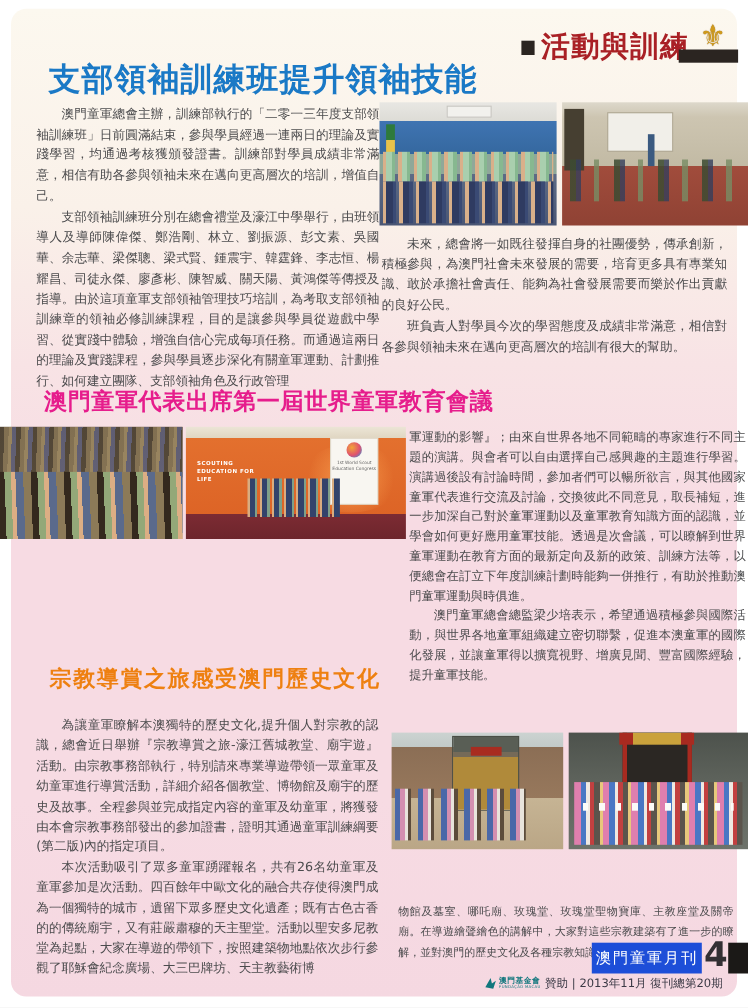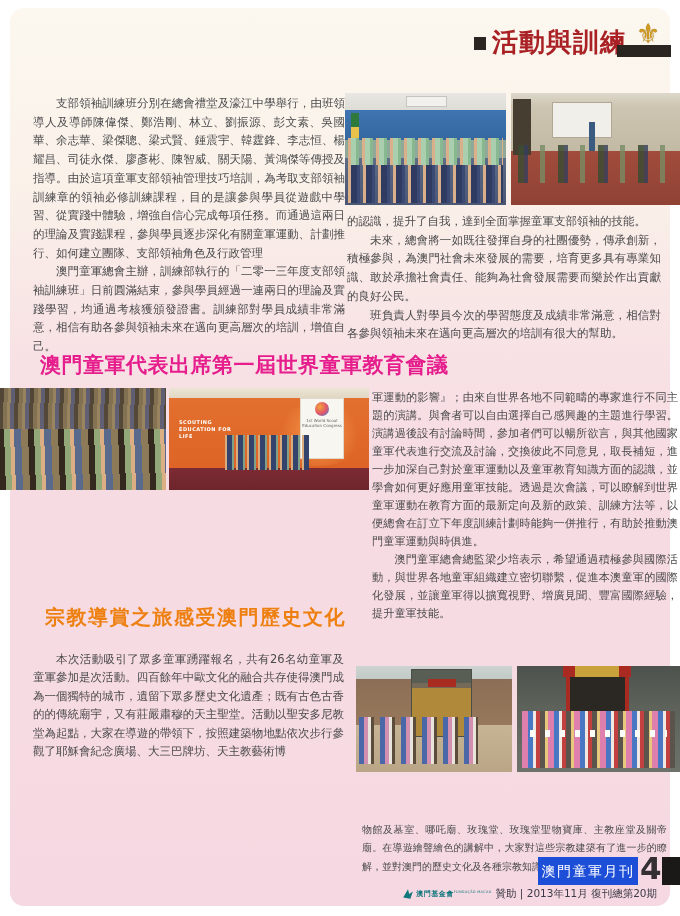--- a/index.html
+++ b/index.html
@@ -92,55 +92,55 @@
        background:repeating-linear-gradient(90deg,#fbfbf8 0 5px,rgba(0,0,0,0) 5px 15px);}
 
   
   .f-box{position:absolute;left:538px;top:857px;width:100px;height:28px;background:#1d4ed8;color:#fff;
          font-size:14px;line-height:28px;text-align:center;letter-spacing:1.5px;}
   .f-num{position:absolute;left:640px;top:850px;font-size:31px;font-weight:bold;color:#332f33;}
   .f-endbar{position:absolute;left:662px;top:857px;width:18px;height:28px;background:#1b1917;}
   .f-line2{position:absolute;right:23px;top:884px;height:20px;display:flex;align-items:center;gap:4px;
            font-size:10.5px;color:#3c3a46;justify-content:flex-end;}
   .f-logo{display:flex;align-items:center;gap:2px;}
-  .f-logo-txt{display:flex;flex-direction:row;line-height:1;}
+  .f-logo-txt{display:flex;flex-direction:column;line-height:1;}
   .f-logo-cn{font-size:7px;font-weight:bold;color:#11777d;letter-spacing:.5px;}
   .f-logo-pt{font-size:3.5px;color:#11777d;letter-spacing:.3px;}
 </style>
 </head>
 <body>
 
 <div class="page">
   <div class="paper"></div>
 
   <div class="hdr-square"></div>
   <div class="hdr-label">活動與訓練</div>
   <div class="hdr-bar"></div>
   <div class="hdr-emblem">⚜</div>
 
+  <div class="t1">支部領袖訓練班提升領袖技能</div>
 
   <div class="ph ph1">
     <div class="vent"></div>
     <div class="flag"></div>
     <div class="standing"></div>
     <div class="seated"></div>
   </div>
   <div class="ph ph2">
     <div class="cabinet"></div>
     <div class="screen"></div>
     <div class="presenter"></div>
     <div class="tables"></div>
   </div>
 
   <div class="col a1l">
+    <p class="ind">澳門童軍總會主辦，訓練部執行的「二零一三年度支部領袖訓練班」日前圓滿結束，參與學員經過一連兩日的理論及實踐學習，均通過考核獲頒發證書。訓練部對學員成績非常滿意，相信有助各參與領袖未來在邁向更高層次的培訓，增值自己。</p>
     <p class="ind">支部領袖訓練班分別在總會禮堂及濠江中學舉行，由班領導人及導師陳偉傑、鄭浩剛、林立、劉振源、彭文素、吳國華、余志華、梁傑聰、梁式賢、鍾震宇、韓霆鋒、李志恒、楊耀昌、司徒永傑、廖彥彬、陳智威、關天陽、黃鴻傑等傳授及指導。由於這項童軍支部領袖管理技巧培訓，為考取支部領袖訓練章的領袖必修訓練課程，目的是讓參與學員從遊戲中學習、從實踐中體驗，增強自信心完成每項任務。而通過這兩日的理論及實踐課程，參與學員逐步深化有關童軍運動、計劃推行、如何建立團隊、支部領袖角色及行政管理</p>
-    <p class="ind">澳門童軍總會主辦，訓練部執行的「二零一三年度支部領袖訓練班」日前圓滿結束，參與學員經過一連兩日的理論及實踐學習，均通過考核獲頒發證書。訓練部對學員成績非常滿意，相信有助各參與領袖未來在邁向更高層次的培訓，增值自己。</p>
   </div>
   <div class="col a1r">
-    <p>的認識，提升了自我，達到全面掌握童軍支部領袖的技能。</p>
     <p class="ind">未來，總會將一如既往發揮自身的社團優勢，傳承創新，積極參與，為澳門社會未來發展的需要，培育更多具有專業知識、敢於承擔社會責任、能夠為社會發展需要而樂於作出貢獻的良好公民。</p>
     <p class="ind">班負責人對學員今次的學習態度及成績非常滿意，相信對各參與領袖未來在邁向更高層次的培訓有很大的幫助。</p>
   </div>
 
   <div class="t2">澳門童軍代表出席第一屆世界童軍教育會議</div>
 
   <div class="ph ph3">
     <div class="crowd-far"></div>
     <div class="crowd-near"></div>
   </div>
@@ -167,20 +167,21 @@
     <div class="visitors"></div>
   </div>
   <div class="ph ph6">
     <div class="door"></div>
     <div class="lintel"></div>
     <div class="kids"></div>
     <div class="papers"></div>
   </div>
 
   <div class="col a3l">
+    <p class="ind">為讓童軍瞭解本澳獨特的歷史文化,提升個人對宗教的認識，總會近日舉辦『宗教導賞之旅-濠江舊城教堂、廟宇遊』活動。由宗教事務部執行，特別請來專業導遊帶領一眾童軍及幼童軍進行導賞活動，詳細介紹各個教堂、博物館及廟宇的歷史及故事。全程參與並完成指定內容的童軍及幼童軍，將獲發由本會宗教事務部發出的參加證書，證明其通過童軍訓練綱要(第二版)內的指定項目。</p>
     <p class="ind">本次活動吸引了眾多童軍踴躍報名，共有26名幼童軍及童軍參加是次活動。四百餘年中歐文化的融合共存使得澳門成為一個獨特的城市，遺留下眾多歷史文化遺產；既有古色古香的的傳統廟宇，又有莊嚴肅穆的天主聖堂。活動以聖安多尼教堂為起點，大家在導遊的帶領下，按照建築物地點依次步行參觀了耶穌會紀念廣場、大三巴牌坊、天主教藝術博</p>
   </div>
   <div class="col a3r">
     <p>物館及墓室、哪吒廟、玫瑰堂、玫瑰堂聖物寶庫、主教座堂及關帝廟。在導遊繪聲繪色的講解中，大家對這些宗教建築有了進一步的瞭解，並對澳門的歷史文化及各種宗教知識有了更深的認識。</p>
   </div>
 
   <div class="f-box">澳門童軍月刊</div>
   <div class="f-num">4</div>
   <div class="f-endbar"></div>
   <div class="f-line2">

